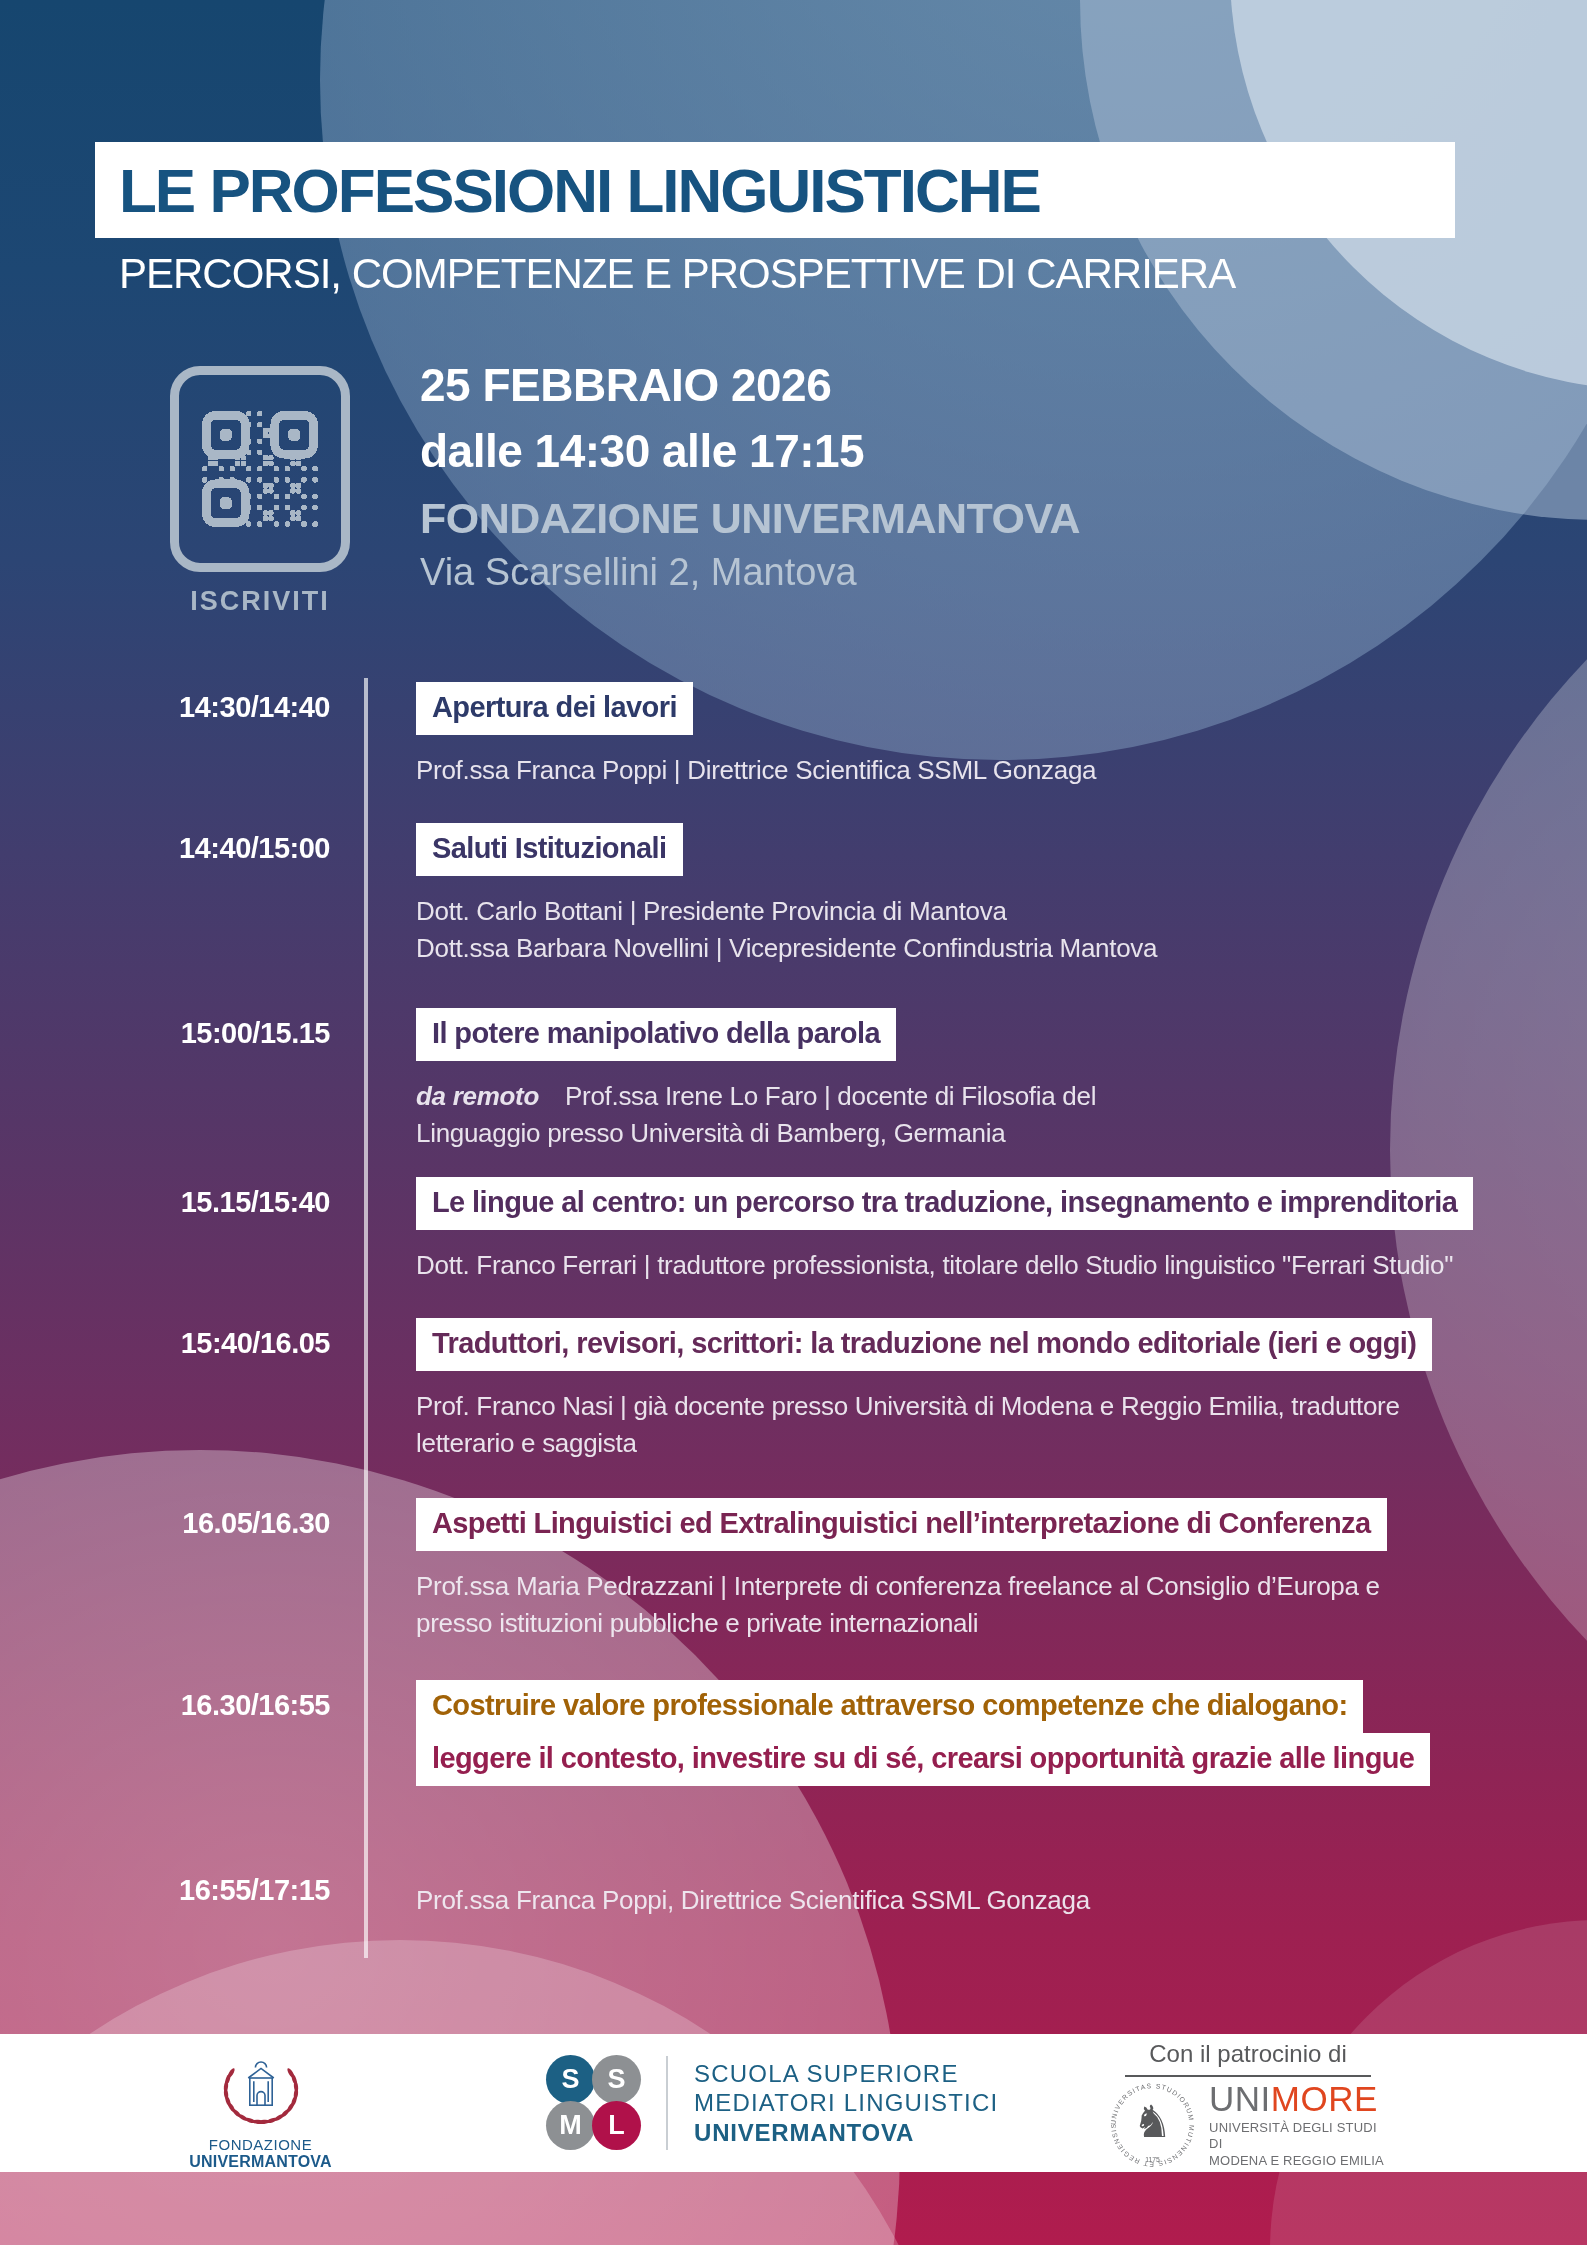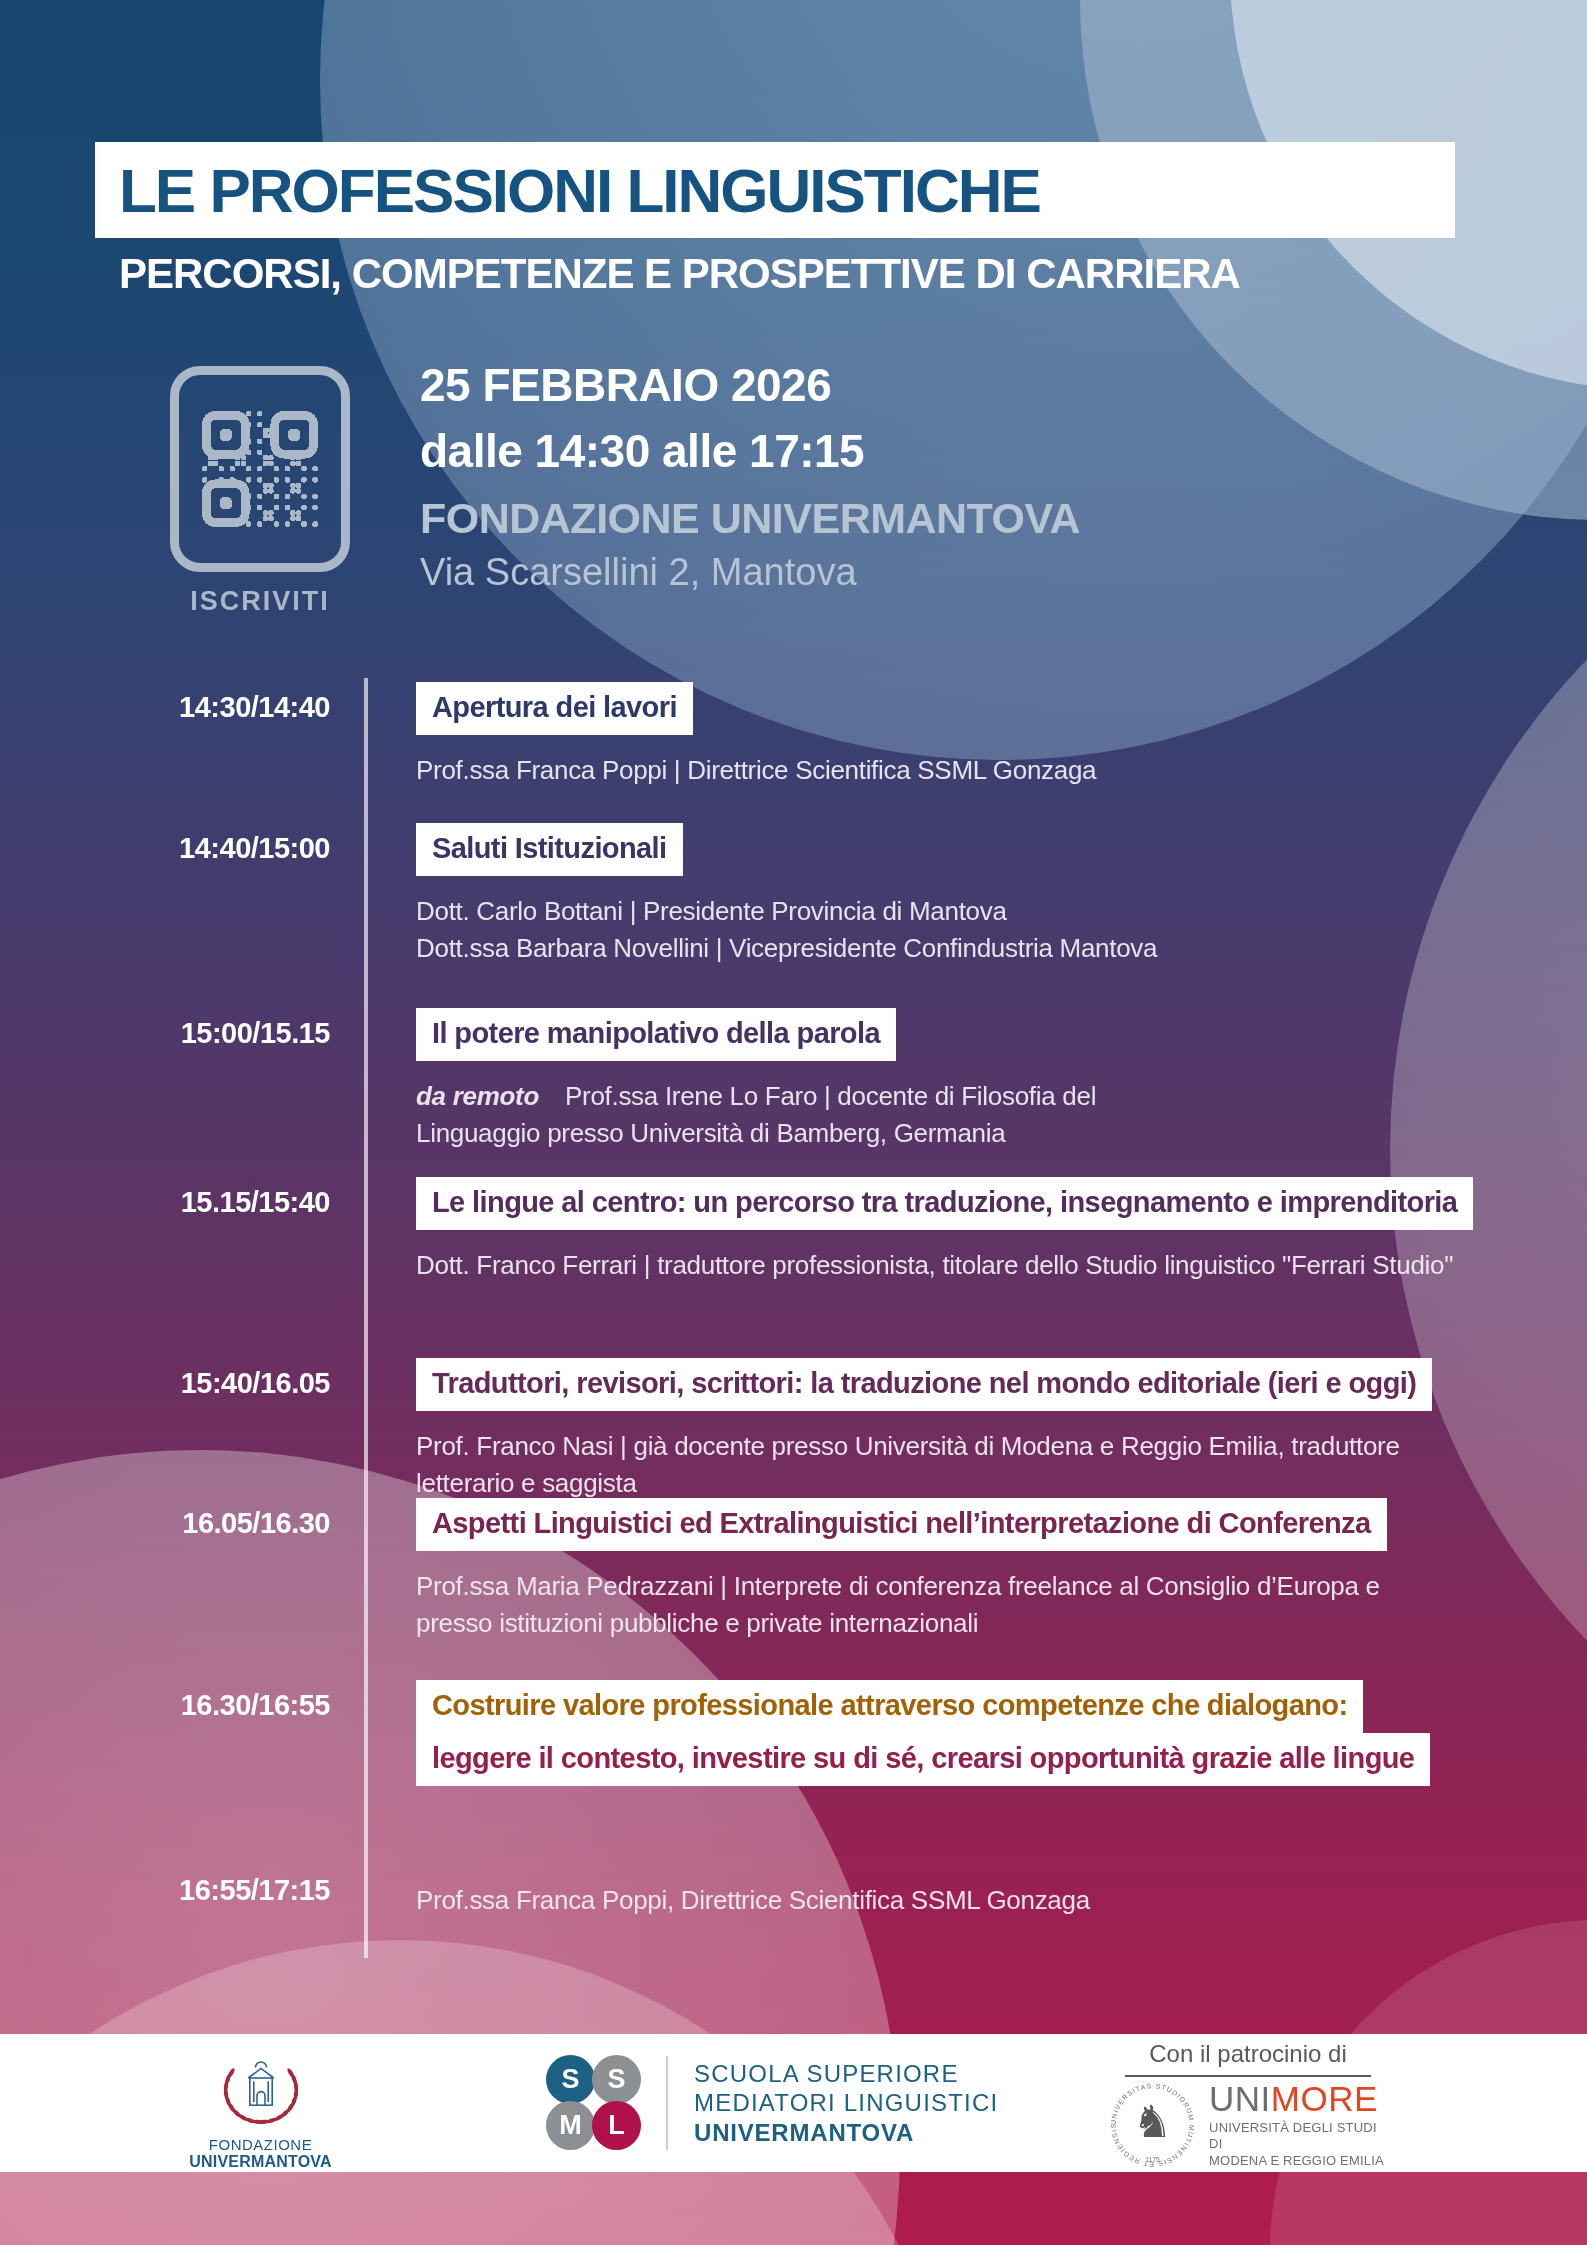--- a/index.html
+++ b/index.html
@@ -12,21 +12,21 @@
   .cA{left:320px;top:-600px;width:1360px;height:1360px;background:radial-gradient(circle at 60% 30%,rgba(170,195,220,.55),rgba(120,150,185,.45));}
   .cB2{left:1080px;top:-520px;width:1040px;height:1040px;background:rgba(165,185,210,.55);}
   .cB{left:1230px;top:-450px;width:840px;height:840px;background:rgba(208,220,233,.72);}
   .cC{left:1390px;top:440px;width:1420px;height:1420px;background:radial-gradient(circle at 30% 40%,rgba(255,255,255,.30),rgba(255,255,255,.16));}
   .cD{left:-500px;top:1450px;width:1400px;height:1400px;background:radial-gradient(circle at 55% 35%,rgba(255,255,255,.38),rgba(255,255,255,.22));}
   .cD2{left:-160px;top:1940px;width:1120px;height:1120px;background:rgba(255,255,255,.22);}
   .cE{left:1270px;top:1920px;width:660px;height:660px;background:rgba(255,255,255,.12);}
 
   .title-band{position:absolute;left:95px;top:142px;width:1360px;height:96px;background:#fff;display:flex;align-items:center;padding-left:24px;box-sizing:border-box;}
   .title-band h1{margin:0;font-size:62px;font-weight:700;letter-spacing:-2px;color:#175380;white-space:nowrap;}
-  .subtitle{position:absolute;left:119px;top:250px;margin:0;font-size:42px;font-weight:700;letter-spacing:-1px;color:#ffffff;white-space:nowrap;}
+  .subtitle{position:absolute;left:119px;top:250px;margin:0;font-size:42px;font-weight:400;letter-spacing:-1px;color:#ffffff;white-space:nowrap;}
 
   .qr-wrap{position:absolute;left:170px;top:366px;width:180px;}
   .qr-box{width:180px;height:206px;border:9px solid #a9b7c6;border-radius:30px;box-sizing:border-box;display:flex;align-items:center;justify-content:center;}
   .qr-box svg{width:140px;height:160px;}
   .qr-label{margin-top:14px;text-align:center;font-size:27px;font-weight:700;letter-spacing:2px;color:#a9b7c6;}
 
   .event-meta{position:absolute;left:420px;top:358px;}
   .event-meta .d1,.event-meta .d2{font-size:46px;font-weight:700;color:#fff;letter-spacing:-.5px;}
   .event-meta .d2{margin-top:12px;}
   .event-meta .d3{margin-top:16px;font-size:43px;font-weight:700;color:#b6c4d3;letter-spacing:-.5px;}
@@ -218,21 +218,21 @@
         <div class="sched-time">15.15/15:40</div>
         <div class="sched-body">
           <div>
             <div class="title-box" style="color: rgb(83, 45, 94);">Le lingue al centro: un percorso tra traduzione, insegnamento e imprenditoria</div>
           </div>
           <div class="sched-speakers">
             <div>Dott. Franco Ferrari | traduttore professionista, titolare dello Studio linguistico "Ferrari Studio"</div>
           </div>
         </div>
       </div>
-      <div class="sched-item" style="top: 1358px;">
+      <div class="sched-item" style="top: 1318px;">
         <div class="sched-time">15:40/16.05</div>
         <div class="sched-body">
           <div>
             <div class="title-box" style="color: rgb(101, 42, 89);">Traduttori, revisori, scrittori: la traduzione nel mondo editoriale (ieri e oggi)</div>
           </div>
           <div class="sched-speakers">
             <div>Prof. Franco Nasi | già docente presso Università di Modena e Reggio Emilia, traduttore</div>
             <div>letterario e saggista</div>
           </div>
         </div>

